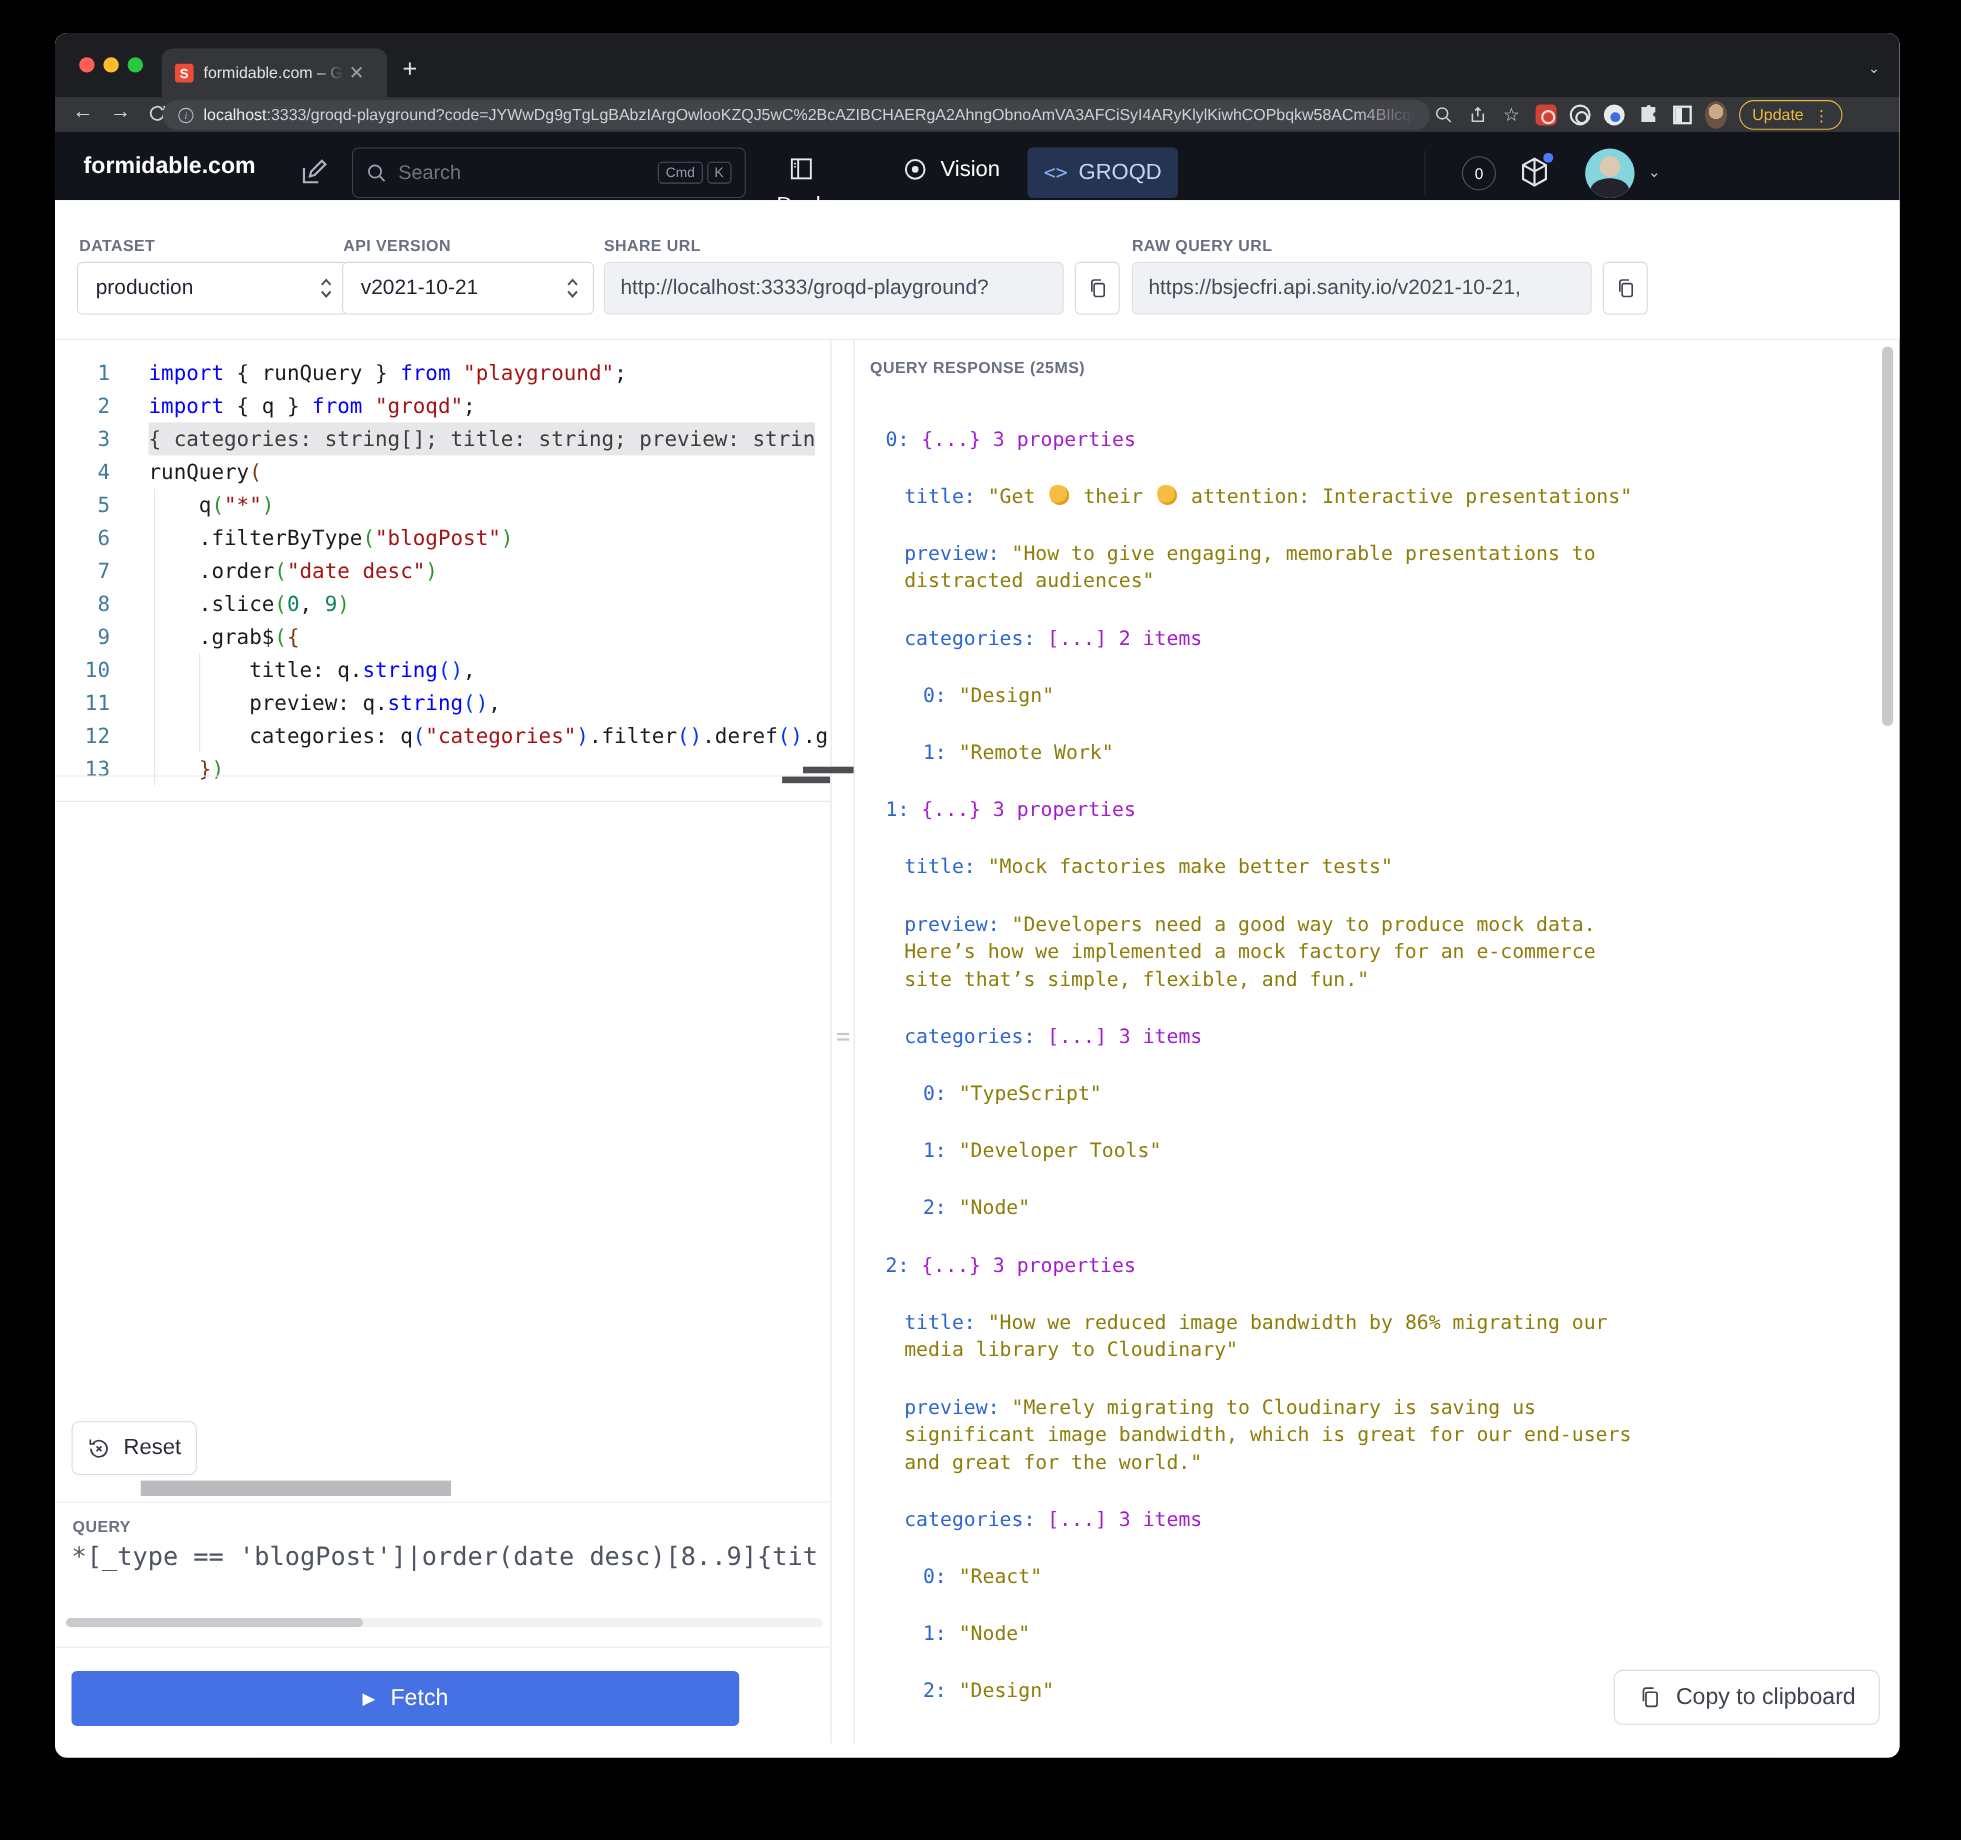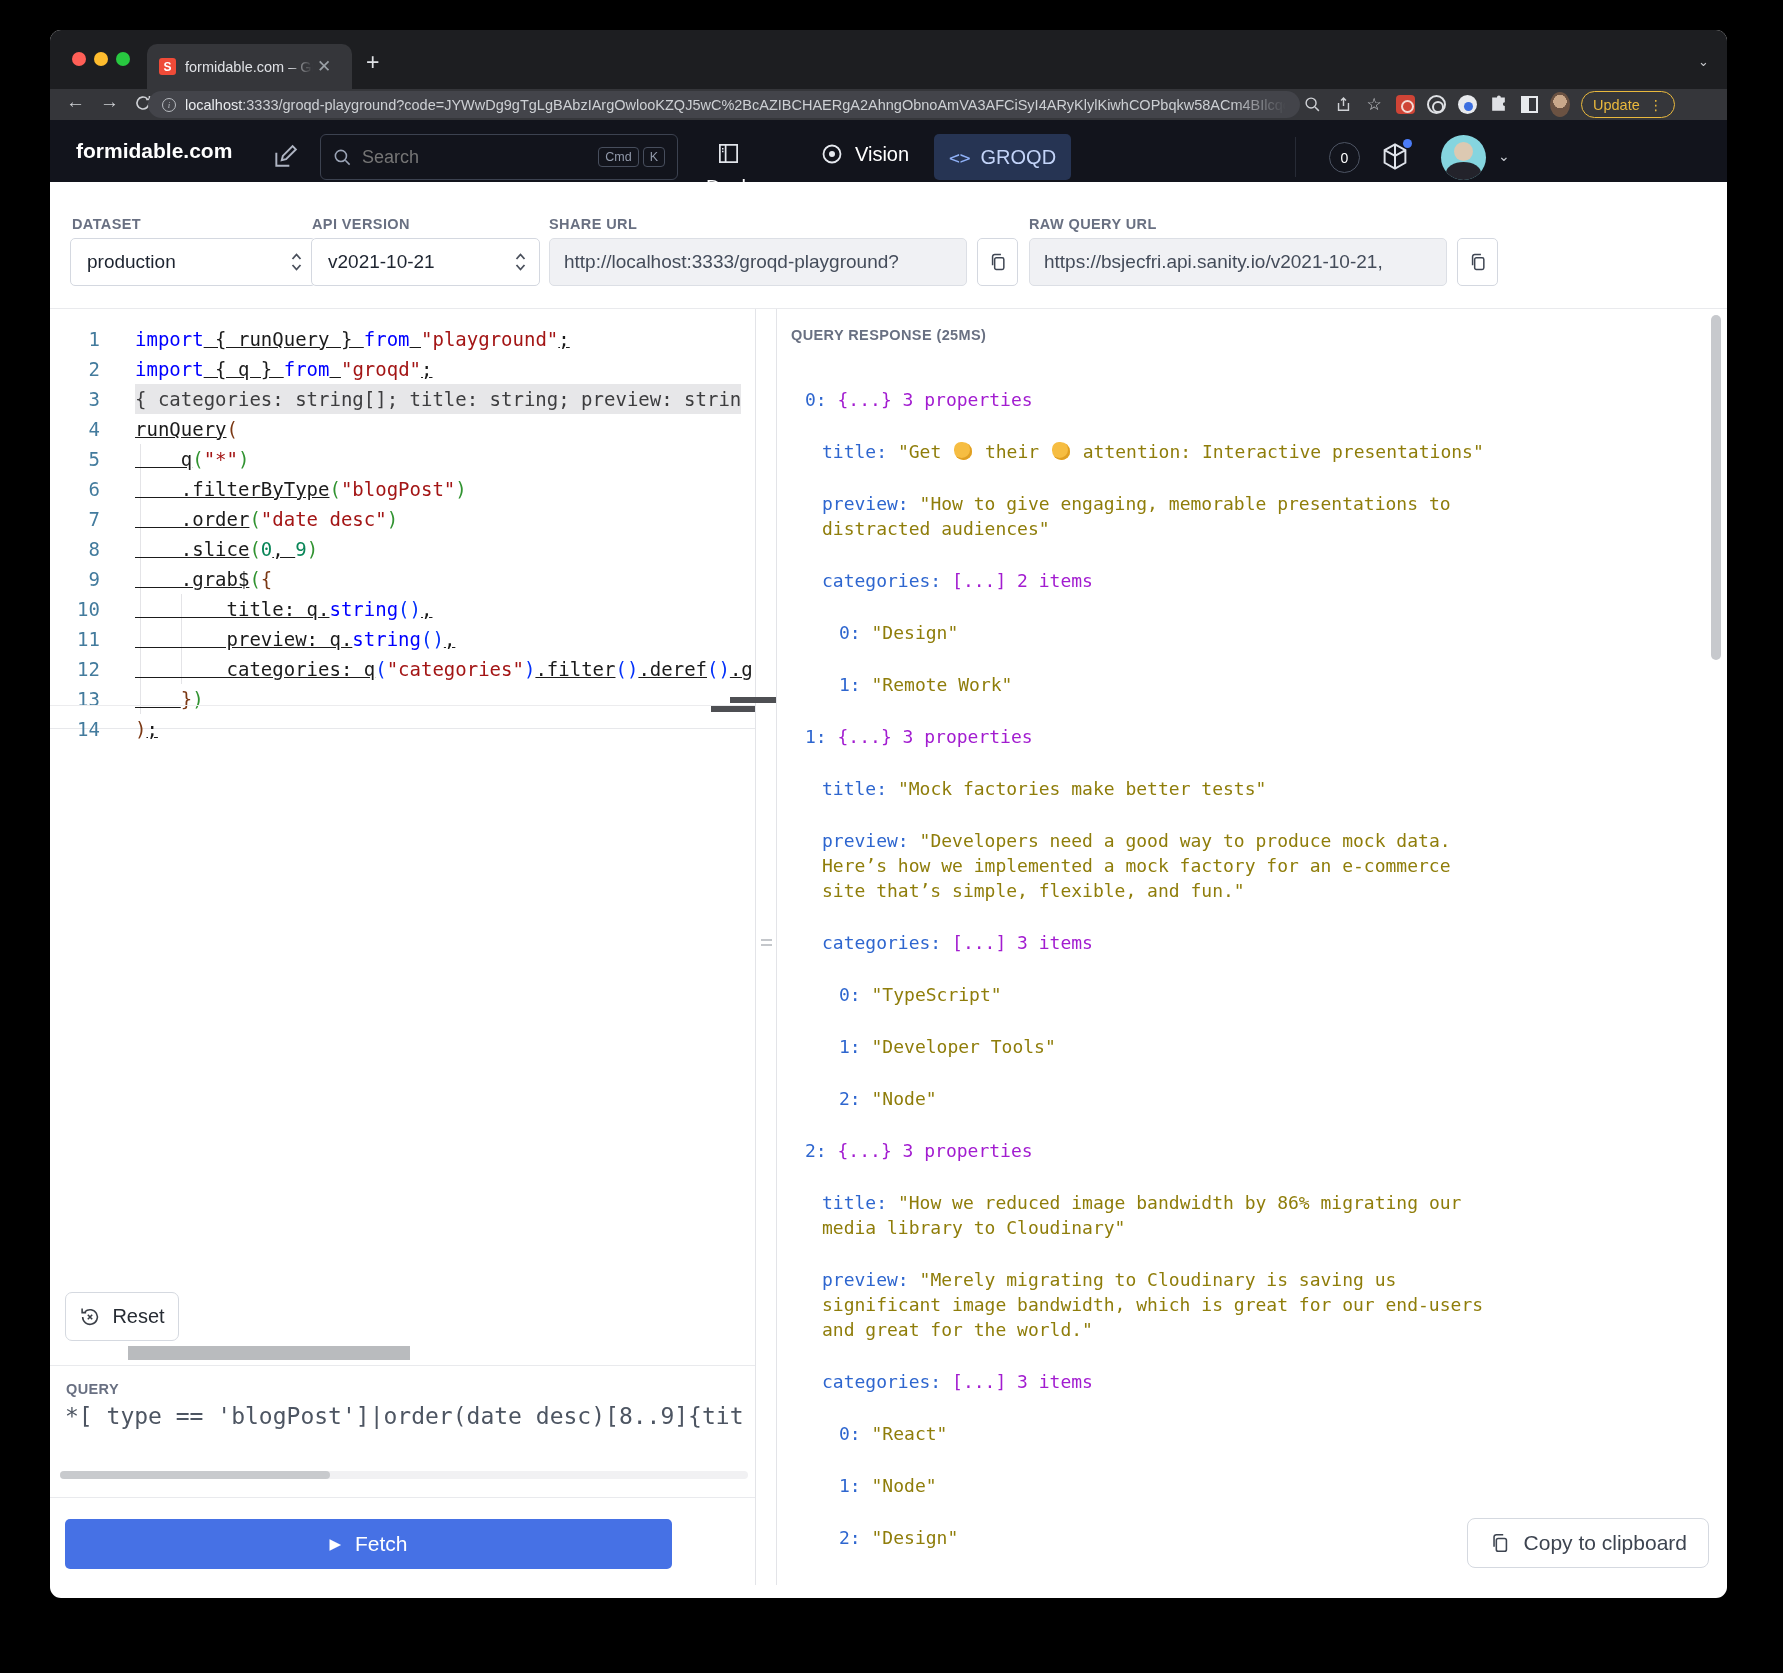--- a/index.html
+++ b/index.html
@@ -72,21 +72,21 @@
   .gutter .drag-thumb { position:absolute; left:-26px; top:388px; width:46px; height:6px; background:#4e4f53; z-index:4; }
   .right-pane { position:relative; flex:1; height:100%; overflow:hidden; }
 
   
   .editor { position:absolute; left:0; top:0; right:0; height:420px; border-bottom:1px solid #e7e8eb; font-family:"DejaVu Sans Mono",monospace; font-size:19px; }
   .code-area { position:absolute; left:0; top:15px; right:0; }
   .code-row { display:flex; height:30px; line-height:30px; white-space:pre; }
   .code-num { width:50px; text-align:right; color:#437b9d; flex:none; }
   .code-text { margin-left:35px; color:#1b1b1b; }
   .code-hint { background:#e7e7e9; color:#3d3d3f; }
-  .tok-p { color:#1b1b1b;text-decoration:underline; } .tok-k { color:#0000ff; } .tok-s { color:#a31515; }
+  .tok-p { color:#1b1b1b; } .tok-k { color:#0000ff; } .tok-s { color:#a31515; }
   .tok-n { color:#098658; } .tok-m { color:#0000ff; }
   .tok-b1 { color:#0431fa; } .tok-b2 { color:#319331; } .tok-b3 { color:#7b3814; }
   .guide1 { position:absolute; left:90px; top:135px; width:1px; height:270px; background:#e4e4e7; }
   .guide2 { position:absolute; left:131px; top:285px; width:1px; height:90px; background:#e4e4e7; }
   .ed-scrolltrack { position:absolute; left:0; top:396px; right:0; height:8px; border-top:1px solid #ececee; }
   .ed-scrollthumb { position:absolute; right:0; top:397px; width:44px; height:6px; background:#4e4f53; }
 
   .reset-btn { position:absolute; left:15px; top:983px; width:114px; height:49px; background:#fff; border:1px solid #d5d9e0; border-radius:7px; display:flex; align-items:center; justify-content:center; gap:11px; font-size:20px; color:#272c34; }
   .pane-hthumb { position:absolute; left:78px; top:1037px; width:282px; height:14px; background:#b9bbbe; }
   .div1 { position:absolute; left:0; top:1056px; right:0; height:1px; background:#e9eaed; }
@@ -286,21 +286,20 @@
             <div class="code-row"><span class="code-num">4</span><span class="code-text"><span class="tok-p">runQuery</span><span class="tok-b3">(</span></span></div>
             <div class="code-row"><span class="code-num">5</span><span class="code-text"><span class="tok-p">    q</span><span class="tok-b2">(</span><span class="tok-s">"*"</span><span class="tok-b2">)</span></span></div>
             <div class="code-row"><span class="code-num">6</span><span class="code-text"><span class="tok-p">    .filterByType</span><span class="tok-b2">(</span><span class="tok-s">"blogPost"</span><span class="tok-b2">)</span></span></div>
             <div class="code-row"><span class="code-num">7</span><span class="code-text"><span class="tok-p">    .order</span><span class="tok-b2">(</span><span class="tok-s">"date desc"</span><span class="tok-b2">)</span></span></div>
             <div class="code-row"><span class="code-num">8</span><span class="code-text"><span class="tok-p">    .slice</span><span class="tok-b2">(</span><span class="tok-n">0</span><span class="tok-p">, </span><span class="tok-n">9</span><span class="tok-b2">)</span></span></div>
             <div class="code-row"><span class="code-num">9</span><span class="code-text"><span class="tok-p">    .grab$</span><span class="tok-b2">(</span><span class="tok-b3">{</span></span></div>
             <div class="code-row"><span class="code-num">10</span><span class="code-text"><span class="tok-p">        title: q.</span><span class="tok-m">string</span><span class="tok-b1">()</span><span class="tok-p">,</span></span></div>
             <div class="code-row"><span class="code-num">11</span><span class="code-text"><span class="tok-p">        preview: q.</span><span class="tok-m">string</span><span class="tok-b1">()</span><span class="tok-p">,</span></span></div>
             <div class="code-row"><span class="code-num">12</span><span class="code-text"><span class="tok-p">        categories: q</span><span class="tok-b1">(</span><span class="tok-s">"categories"</span><span class="tok-b1">)</span><span class="tok-p">.filter</span><span class="tok-b1">()</span><span class="tok-p">.deref</span><span class="tok-b1">()</span><span class="tok-p">.g</span></span></div>
             <div class="code-row"><span class="code-num">13</span><span class="code-text"><span class="tok-p">    </span><span class="tok-b3">}</span><span class="tok-b2">)</span></span></div>
-            <div class="code-row"><span class="code-num">14</span><span class="code-text"><span class="tok-b3">)</span><span class="tok-p">;</span></span></div>
           </div>
         <div class="ed-scrolltrack"></div>
         <div class="ed-scrollthumb"></div>
       </div>
 
       <button class="reset-btn">
         <svg width="22" height="22" viewBox="0 0 24 24">
             <path d="M4 12a8 8 0 1 0 2.4-5.7" fill="none" stroke="#3a3f47" stroke-width="1.7"></path>
             <path d="M3.4 2.8v4.4h4.4" fill="none" stroke="#3a3f47" stroke-width="1.7"></path>
             <path d="M9.6 9.6l4.8 4.8M14.4 9.6l-4.8 4.8" stroke="#3a3f47" stroke-width="1.7"></path>

